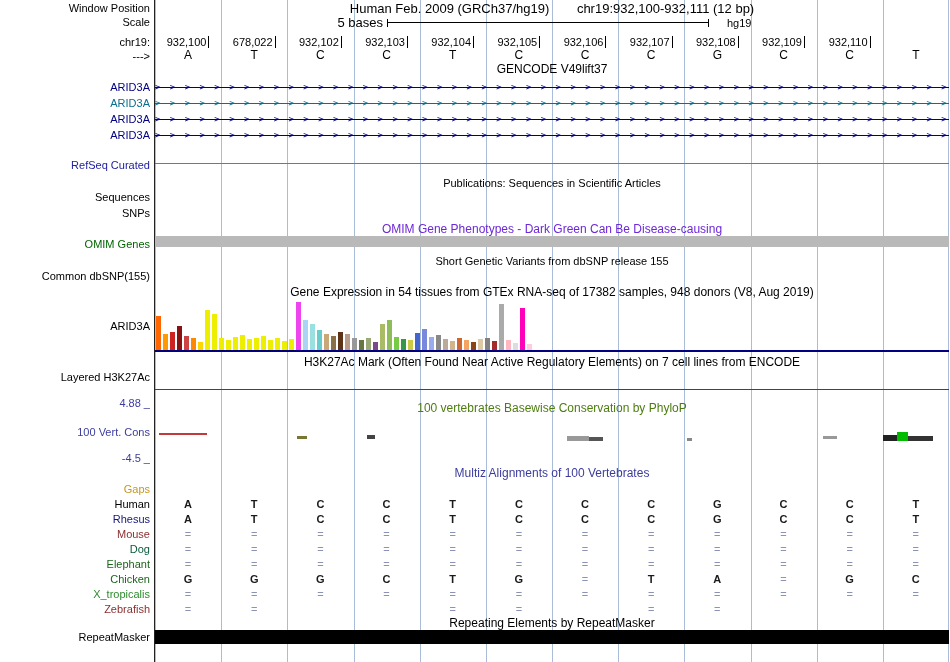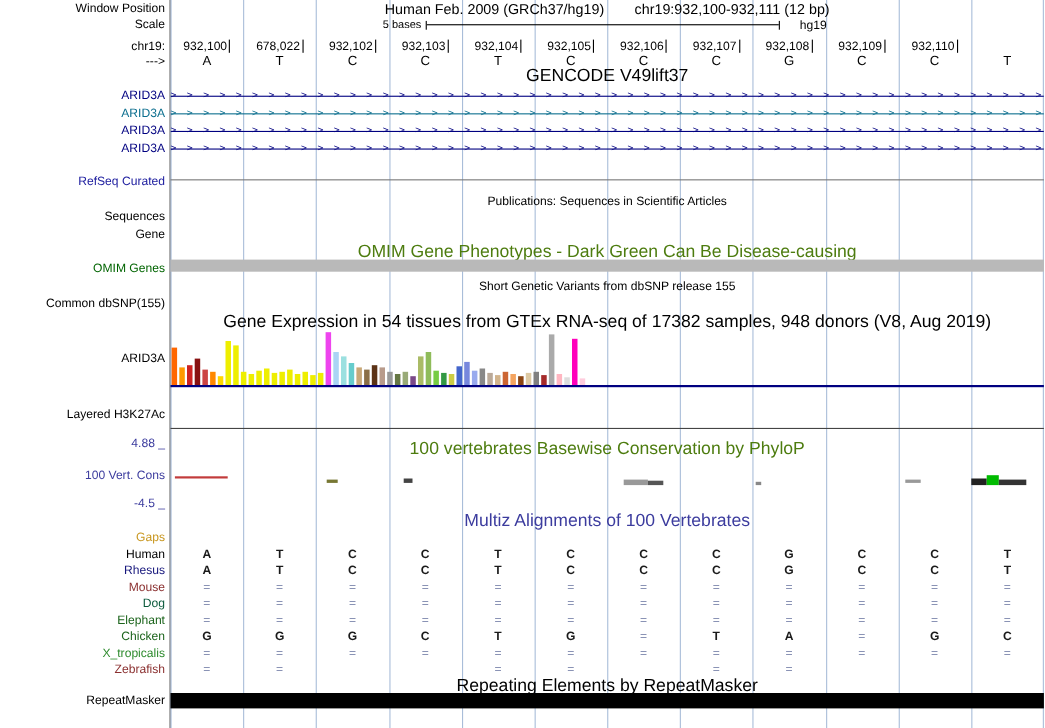--- a/index.html
+++ b/index.html
@@ -3,25 +3,25 @@
 <meta charset="utf-8">
 <style>
   *{box-sizing:border-box}
   body{margin:0;background:#fff}
   .screen{position:relative;width:950px;height:662px;background:#fff;overflow:hidden;
           font-family:"Liberation Sans",sans-serif;color:#000}
   .sidebar{position:absolute;left:0;top:0;width:154px;height:662px;background:#fff;z-index:2}
   .sb{position:absolute;right:4px;font-size:11px;line-height:13px;white-space:nowrap}
   .main{position:absolute;left:154px;top:0;width:796px;height:662px;border-left:1px solid #222}
   .guideline{position:absolute;top:0;width:1px;height:662px;background:#a9bdd9}
-  .ctitle{position:absolute;left:0;width:794px;text-align:center;font-size:16px;line-height:13px}
+  .ctitle{position:absolute;left:0;width:794px;text-align:center;font-size:12px;line-height:13px}
   .small{font-size:11px}
   .header-row{position:absolute;top:2px;left:0;width:794px;text-align:center;font-size:13px;line-height:14px}
   .header-row span{margin:16px 12px}
-  #scale-bases{position:absolute;top:17px;left:148px;width:80px;text-align:right;font-size:10px;line-height:12px}
+  #scale-bases{position:absolute;top:17px;left:148px;width:80px;text-align:right;font-size:13px;line-height:12px}
   #scale-bracket{position:absolute;top:19px;left:232px;width:322px;height:8px;border-left:1px solid #000;border-right:1px solid #000}
   #scale-bracket::after{content:"";position:absolute;top:3px;left:0;right:0;border-top:1px solid #000}
   #scale-hg19{position:absolute;top:17px;left:572px;font-size:11px;line-height:12px}
   #coords-row{position:absolute;top:35px;left:0;width:794px;height:13px;display:flex}
   .coord-cell{width:66.1667px;min-width:66.1667px;display:flex;align-items:center;justify-content:center;font-size:11px}
   .tick{width:1px;height:12px;background:#000;margin-left:2px}
   #bases-row{position:absolute;top:48px;left:0;width:794px;height:15px;display:flex}
   .base-cell{width:66.1667px;text-align:center;font-size:12px;line-height:15px}
   #gencode-rows{position:absolute;top:81px;left:0;width:794px;height:62px}
   .gene-row{position:absolute;left:0;width:794px;height:13px;overflow:hidden}
@@ -48,21 +48,21 @@
 
 <div class="screen">
 
   <div class="sidebar">
     <div class="sb" style="top:2px">Window Position</div>
     <div class="sb" style="top:16px">Scale</div>
     <div class="sb" style="top:36px">chr19:</div>
     <div class="sb" style="top:50px">---&gt;</div>
     <div class="sb" style="top: 159px; color: rgb(32, 32, 160);" id="refseq-label">RefSeq Curated</div>
     <div class="sb" style="top:191px">Sequences</div>
-    <div class="sb" style="top:207px">Gene</div>
+    <div class="sb" style="top:207px">SNPs</div>
     <div class="sb" style="top: 238px; color: rgb(0, 100, 0);" id="omim-label">OMIM Genes</div>
     <div class="sb" style="top:270px">Common dbSNP(155)</div>
     <div class="sb" style="top:320px">ARID3A</div>
     <div class="sb" style="top:371px">Layered H3K27Ac</div>
     <div class="sb" style="top: 397px; color: rgb(60, 60, 158);" id="phylop-max">4.88 _</div>
     <div class="sb" style="top: 426px; color: rgb(60, 60, 158);" id="phylop-name">100 Vert. Cons</div>
     <div class="sb" style="top: 452px; color: rgb(60, 60, 158);" id="phylop-min">-4.5 _</div>
     <div class="sb" style="top:631px">RepeatMasker</div>
   <div class="sb" style="top: 81px; color: rgb(0, 0, 128);">ARID3A</div>
       <div class="sb" style="top: 97px; color: rgb(11, 110, 142);">ARID3A</div>
@@ -184,21 +184,21 @@
         <div class="gene-row" style="top: 48px; color: rgb(0, 0, 128);">
           <div class="gene-mid"></div>
           <div class="gene-arrows">&gt; &gt; &gt; &gt; &gt; &gt; &gt; &gt; &gt; &gt; &gt; &gt; &gt; &gt; &gt; &gt; &gt; &gt; &gt; &gt; &gt; &gt; &gt; &gt; &gt; &gt; &gt; &gt; &gt; &gt; &gt; &gt; &gt; &gt; &gt; &gt; &gt; &gt; &gt; &gt; &gt; &gt; &gt; &gt; &gt; &gt; &gt; &gt; &gt; &gt; &gt; &gt; &gt; &gt; &gt; &gt; &gt; &gt; &gt; &gt; &gt; &gt; &gt; &gt; &gt; &gt; &gt; &gt; &gt; &gt; &gt; &gt; &gt; &gt; &gt; &gt; &gt; &gt; &gt; &gt; &gt; &gt; &gt; &gt; &gt; &gt; &gt; &gt; &gt; &gt; &gt; &gt; &gt; &gt; &gt; &gt; &gt; &gt; &gt; &gt; &gt; &gt; &gt; &gt; &gt; &gt; &gt; &gt; &gt; &gt; &gt; &gt; &gt; &gt; &gt; &gt; &gt; &gt; &gt; &gt; &gt; &gt; &gt; &gt; &gt; &gt; &gt; &gt; &gt; &gt; &gt; &gt; &gt; &gt; &gt; &gt; &gt; &gt; &gt; &gt; &gt; &gt; &gt; &gt; &gt; &gt; &gt; &gt; &gt; &gt; &gt; &gt; &gt; &gt; &gt; &gt; &gt; &gt; &gt; &gt; </div>
         </div>
       </div>
 
     <div class="hline" id="refseq-baseline"></div>
 
     <div class="ctitle small" style="top:177px">Publications: Sequences in Scientific Articles</div>
 
-    <div class="ctitle" style="top: 223px; color: #4d7c0f;" id="omim-title">OMIM Gene Phenotypes - Dark Green Can Be Disease-causing</div>
+    <div class="ctitle" style="top: 223px; color: #6d28d9;" id="omim-title">OMIM Gene Phenotypes - Dark Green Can Be Disease-causing</div>
     <div class="hline" id="omim-bar" style="background: rgb(185, 185, 185);"></div>
 
     <div class="ctitle small" style="top:255px">Short Genetic Variants from dbSNP release 155</div>
 
     <div class="ctitle" style="top:286px">Gene Expression in 54 tissues from GTEx RNA-seq of 17382 samples, 948 donors (V8, Aug 2019)</div>
     <div id="gtex-bars">
         <div class="gtex-bar" style="height: 34px; background: rgb(255, 102, 0);"></div>
         <div class="gtex-bar" style="height: 16px; background: rgb(255, 153, 0);"></div>
         <div class="gtex-bar" style="height: 18px; background: rgb(204, 34, 34);"></div>
         <div class="gtex-bar" style="height: 24px; background: rgb(136, 17, 17);"></div>
@@ -248,20 +248,21 @@
         <div class="gtex-bar" style="height: 12px; background: rgb(128, 128, 128);"></div>
         <div class="gtex-bar" style="height: 9px; background: rgb(165, 42, 42);"></div>
         <div class="gtex-bar" style="height: 46px; background: rgb(170, 170, 170);"></div>
         <div class="gtex-bar" style="height: 10px; background: rgb(255, 182, 193);"></div>
         <div class="gtex-bar" style="height: 7px; background: rgb(221, 221, 221);"></div>
         <div class="gtex-bar" style="height: 42px; background: rgb(255, 0, 187);"></div>
         <div class="gtex-bar" style="height: 6px; background: rgb(255, 204, 221);"></div>
       </div>
     <div class="hline" id="gtex-baseline" style="background: rgb(0, 0, 128);"></div>
 
+    <div class="ctitle" style="top:356px">H3K27Ac Mark (Often Found Near Active Regulatory Elements) on 7 cell lines from ENCODE</div>
     <div class="hline" id="h3k27ac-baseline"></div>
 
     <div class="ctitle" style="top: 402px; color: #4d7c0f;" id="phylop-title">100 vertebrates Basewise Conservation by PhyloP</div>
     <div id="phylop-track">
         <div class="pmark" style="left: 4px; top: 21px; width: 48px; height: 2px; background: rgb(194, 59, 59);"></div>
         <div class="pmark" style="left: 142px; top: 24px; width: 10px; height: 3px; background: rgb(119, 119, 51);"></div>
         <div class="pmark" style="left: 212px; top: 23px; width: 8px; height: 4px; background: rgb(68, 68, 68);"></div>
         <div class="pmark" style="left: 412px; top: 24px; width: 22px; height: 5px; background: rgb(153, 153, 153);"></div>
         <div class="pmark" style="left: 434px; top: 25px; width: 14px; height: 4px; background: rgb(85, 85, 85);"></div>
         <div class="pmark" style="left: 532px; top: 26px; width: 5px; height: 3px; background: rgb(136, 136, 136);"></div>

